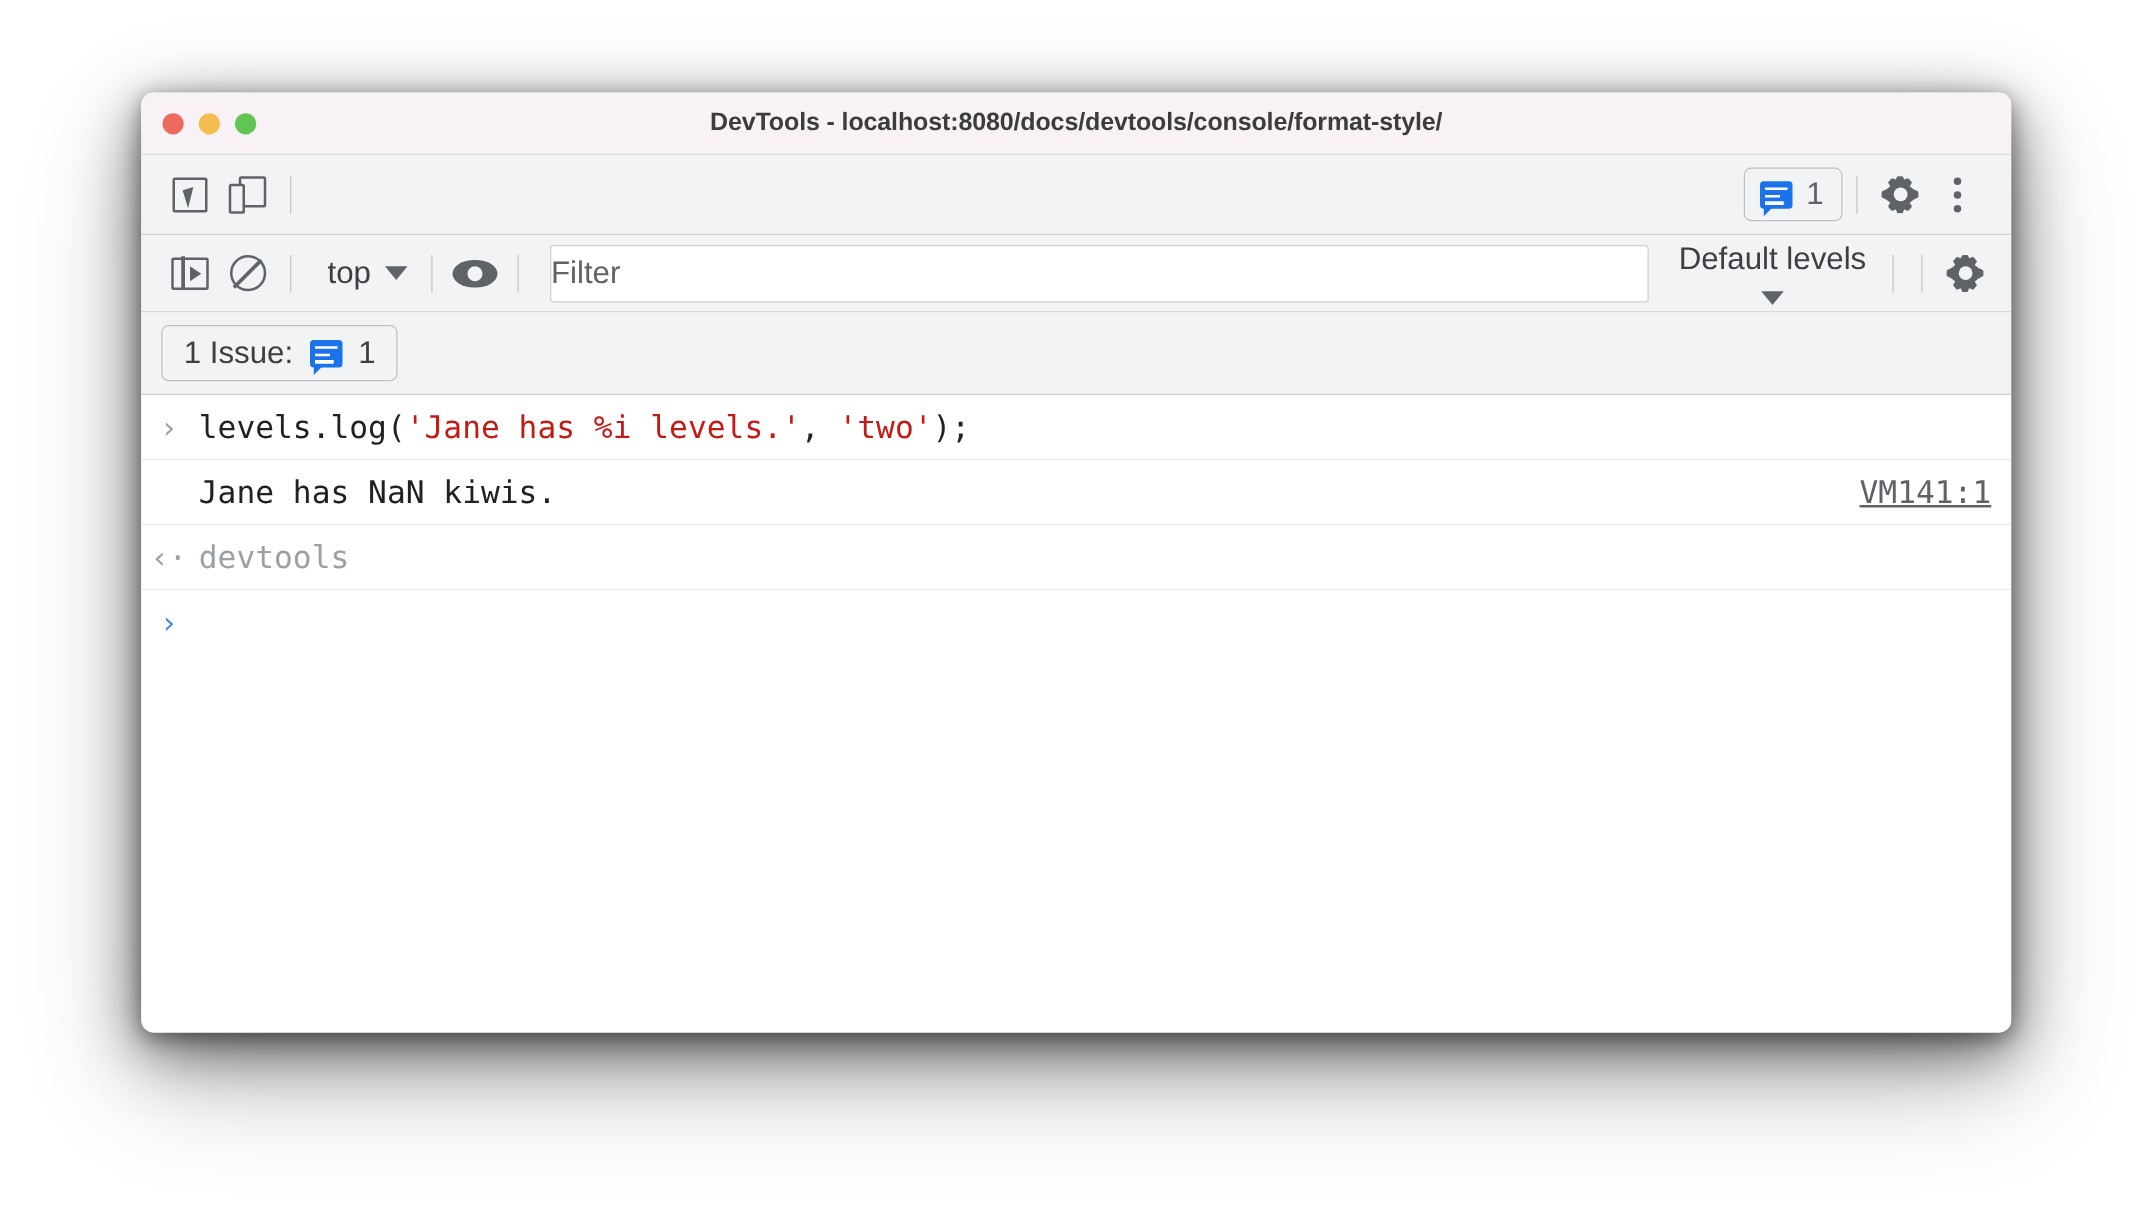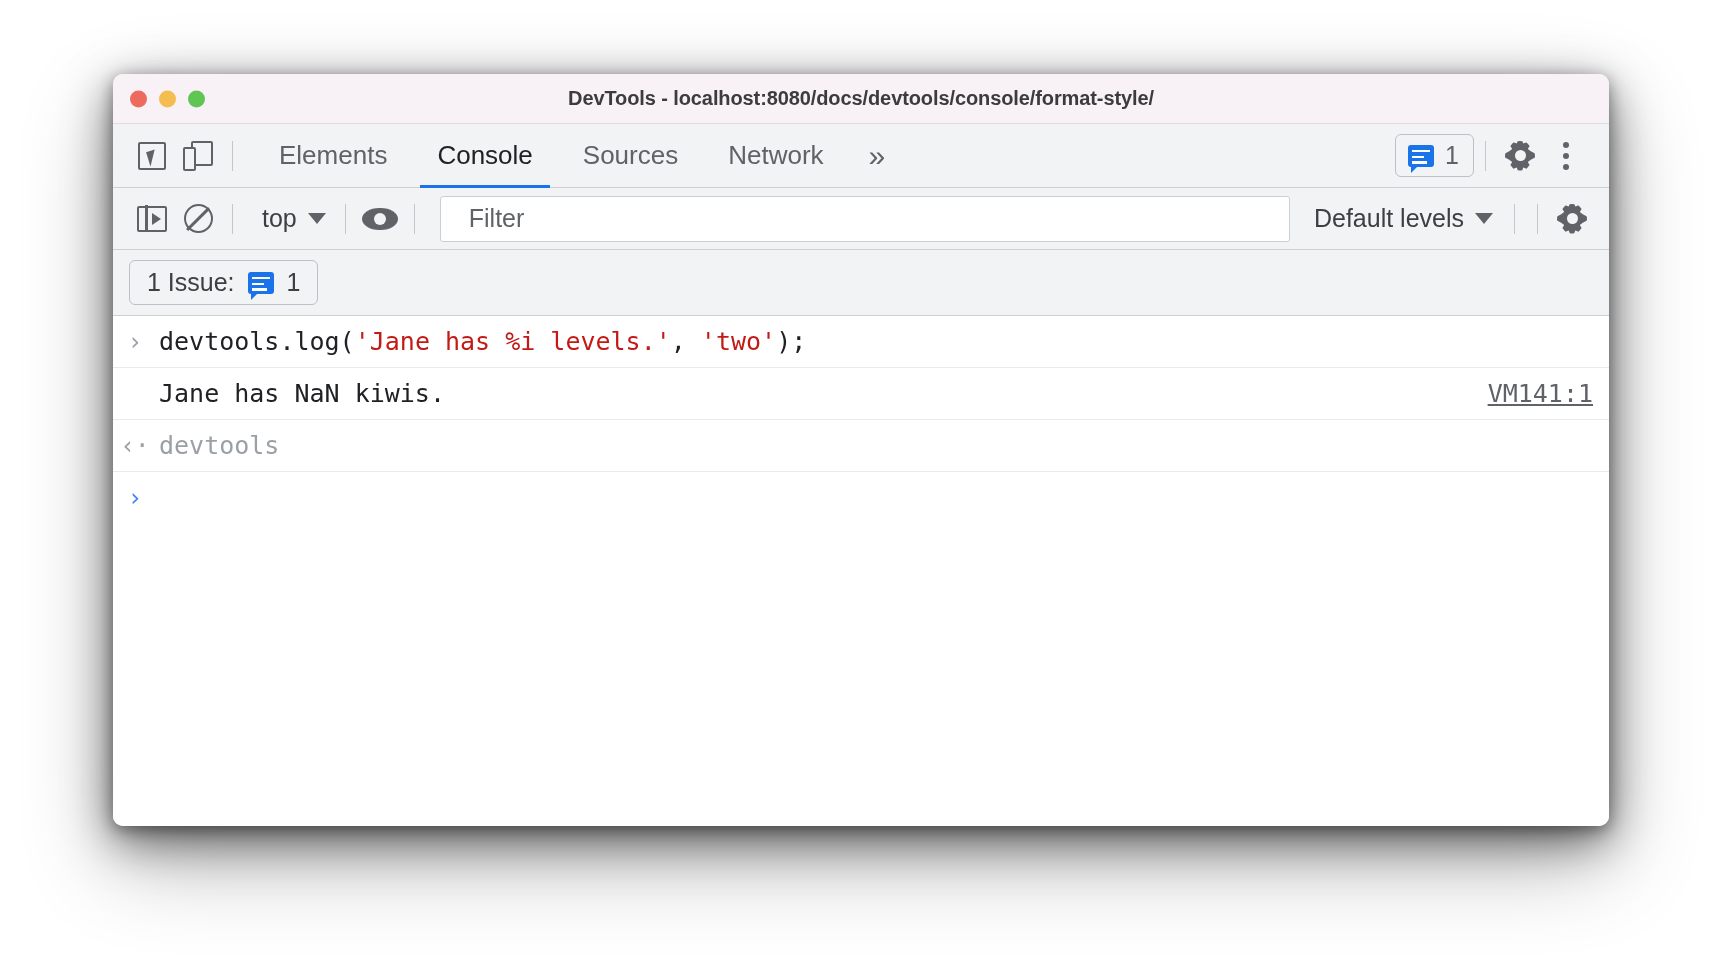--- a/index.html
+++ b/index.html
@@ -241,34 +241,35 @@
   }
   .filter-input {
     flex: 1 1 auto;
     height: 46px;
     background: #ffffff;
     border: 1px solid #cdd0d3;
     border-radius: 3px;
     margin: 0 14px;
     display: flex;
     align-items: center;
-    padding-left: 28px;
+    padding-left: 0;
     box-sizing: border-box;
     font-size: 25px;
     color: #5f6368;
     min-width: 120px;
   }
   .levels-select {
     display: flex;
     align-items: center;
     gap: 11px;
     font-size: 25px;
     color: #3c4043;
     padding: 0 10px;
     white-space: nowrap;
+    flex-direction: column;
   }
 
   
   .ico-sidebar {
     width: 30px; height: 26px;
     border: 2.6px solid #5f6368;
     border-radius: 2px;
     position: relative;
     box-sizing: border-box;
   }
@@ -459,37 +460,20 @@
         <span class="ico-cursor"></span>
       </div>
       <div class="tool-icon-btn">
         <span class="ico-device">
           <span class="scr"></span>
             <span class="phn"></span>
         </span>
       </div>
       <span class="vdiv"></span>
 
-      <div class="tabs">
-        <div class="tab">
-          <span>Elements</span>
-        </div>
-        <div class="tab active">
-          <span>Console</span>
-        </div>
-        <div class="tab">
-          <span>Sources</span>
-        </div>
-        <div class="tab">
-          <span>Network</span>
-        </div>
-        <div class="chev-more">
-          <span>»</span>
-        </div>
-      </div>
 
       <div class="tabbar-right">
         <div class="issues-pill">
           <span class="bubble">
             <i class="l1"></i>
               <i class="l2"></i>
               <i class="l3"></i>
           </span>
           <span class="issues-count">1</span>
         </div>
@@ -558,21 +542,21 @@
             <i class="l3"></i>
         </span>
         <span class="num">1</span>
       </div>
     </div>
 
     <div class="console-body">
 
       <div class="log-row">
         <span class="gutter">›</span>
-        <span class="log-text"><span>devtools.log(</span><span class="str">'Jane has %i levels.'</span><span>, </span><span class="str">'two'</span><span>);</span></span>
+        <span class="log-text"><span>levels.log(</span><span class="str">'Jane has %i levels.'</span><span>, </span><span class="str">'two'</span><span>);</span></span>
       </div>
 
       <div class="log-row">
         <span class="gutter"></span>
         <span class="log-text">Jane has NaN kiwis.</span>
         <a class="src-link" href="#">VM141:1</a>
       </div>
 
       <div class="log-row">
         <span class="gutter">‹·</span>

